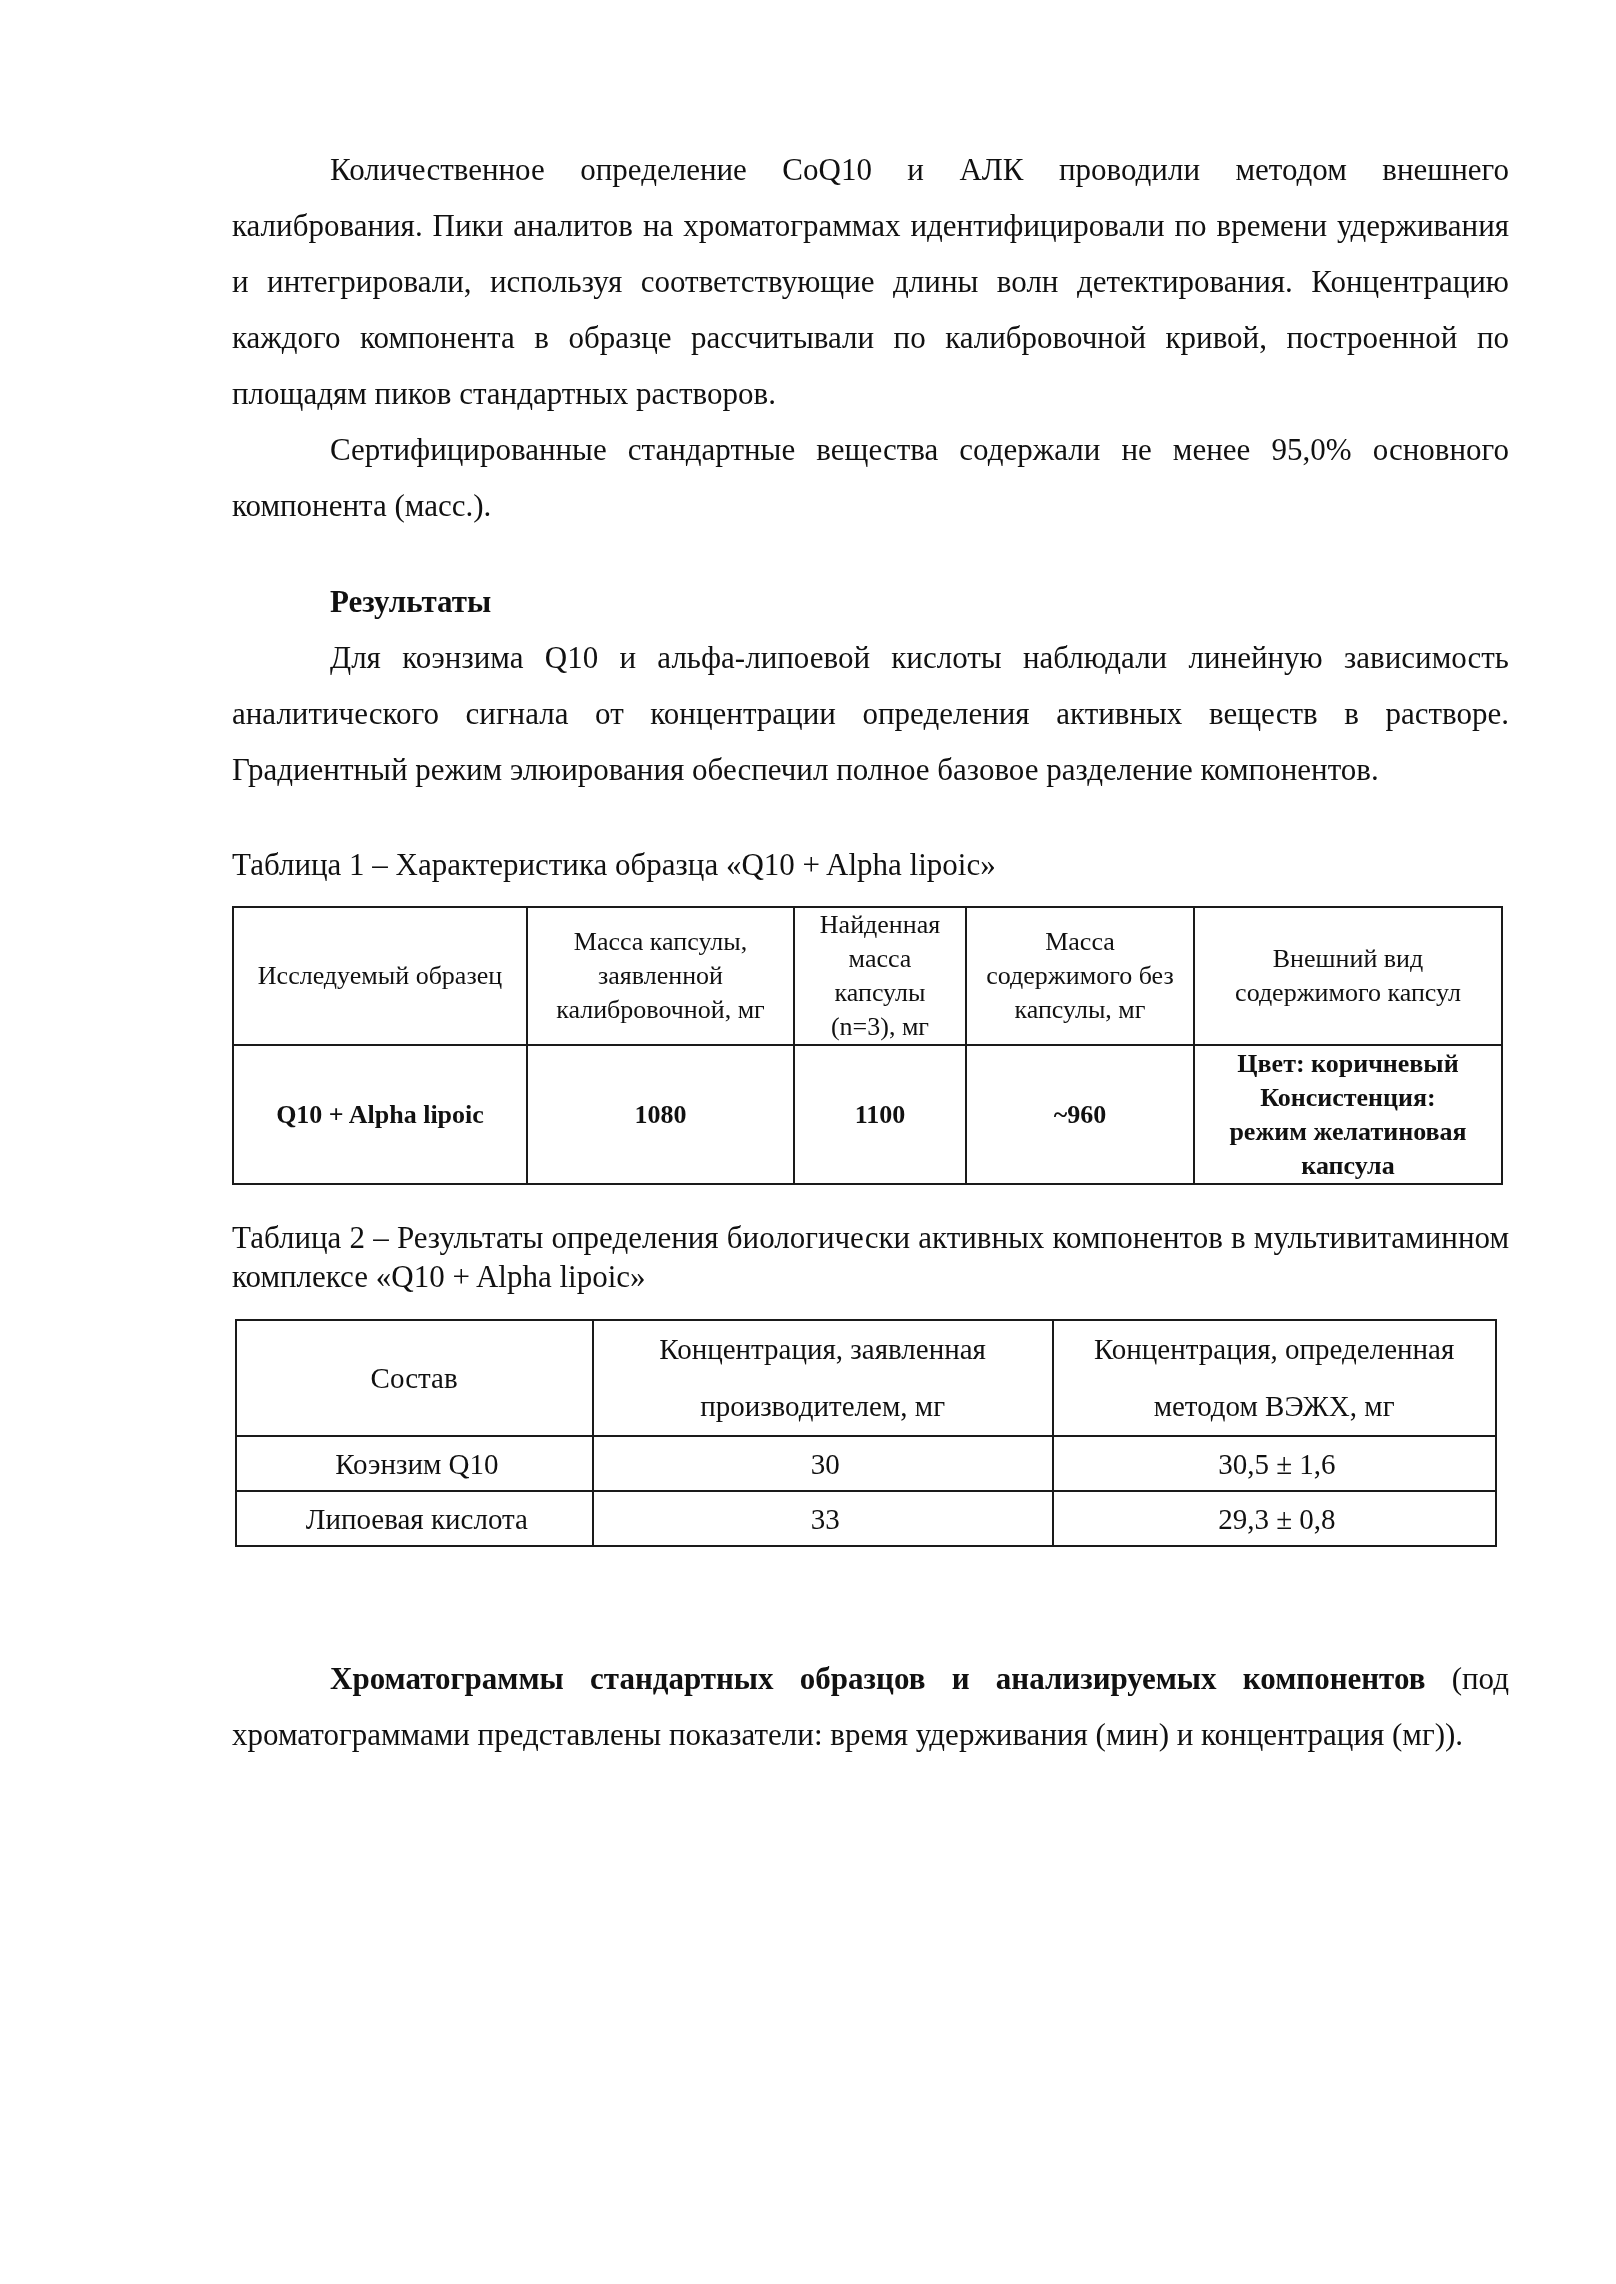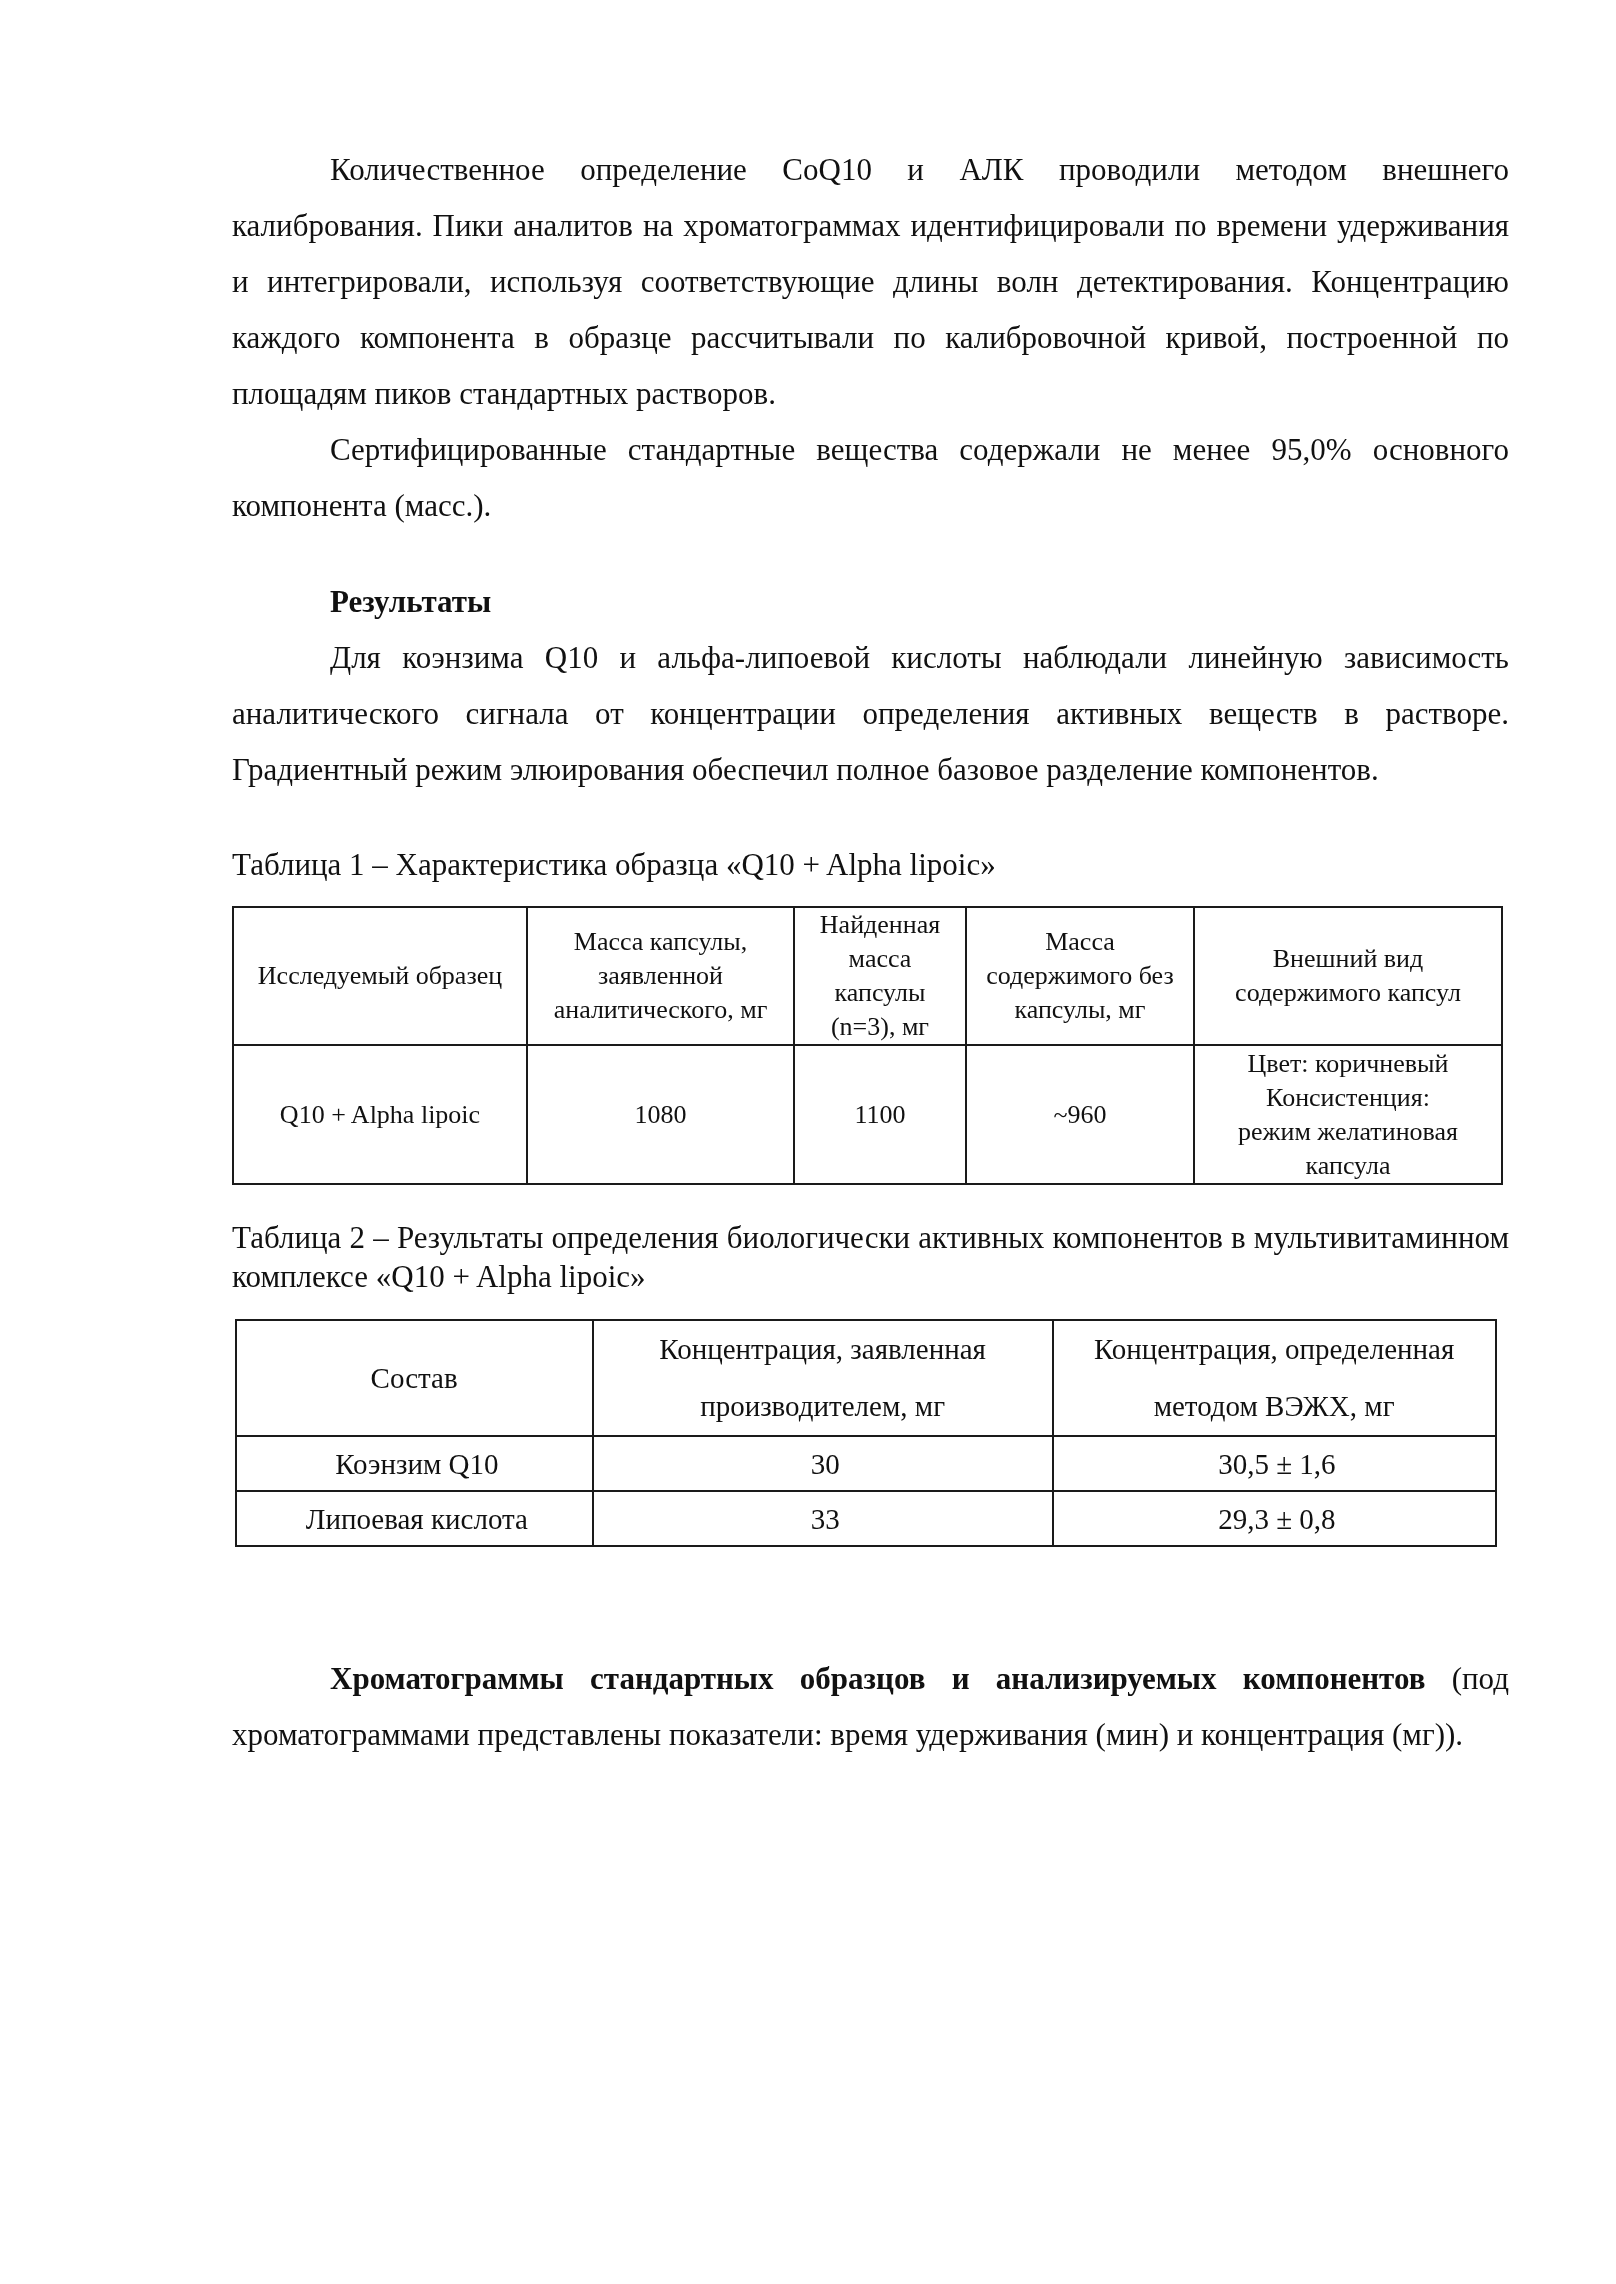--- a/index.html
+++ b/index.html
@@ -53,21 +53,21 @@
       vertical-align: middle;
       font-weight: normal;
       padding: 0 6.5px;
     }
     #table1 {
       width: 1269px;
       font-size: 26px;
       line-height: 34px;
     }
     #table1 th { height: 133px; }
-    #table1 td { height: 137px; }
+    #table1 td { height: 137px; font-weight: bold; }
     #table2 {
       width: 1259px;
       margin-left: 2.6px;
       font-size: 29px;
     }
     #table2 th {
       height: 112px;
       line-height: 57px;
     }
     #table2 td {
@@ -110,21 +110,21 @@
     <colgroup>
       <col style="width:294px">
       <col style="width:267px">
       <col style="width:172px">
       <col style="width:228px">
       <col style="width:308px">
     </colgroup>
     <thead>
       <tr>
         <th>Исследуемый образец</th>
-        <th>Масса капсулы, заявленной аналитического, мг</th>
+        <th>Масса капсулы, заявленной калибровочной, мг</th>
         <th>Найденная масса капсулы (n=3), мг</th>
         <th>Масса содержимого без капсулы, мг</th>
         <th>Внешний вид содержимого капсул</th>
       </tr>
     </thead>
     <tbody>
       <tr>
         <td>Q10 + Alpha lipoic</td>
         <td>1080</td>
         <td>1100</td>

